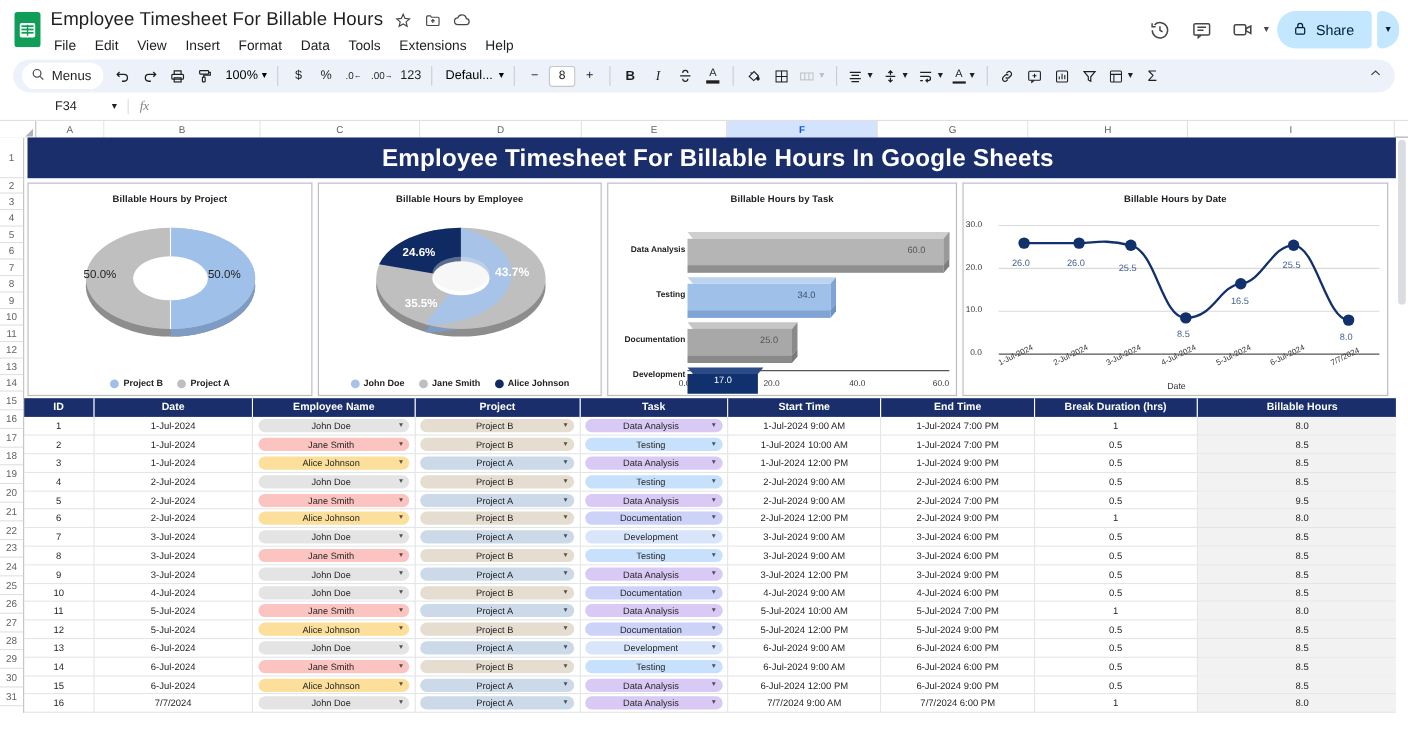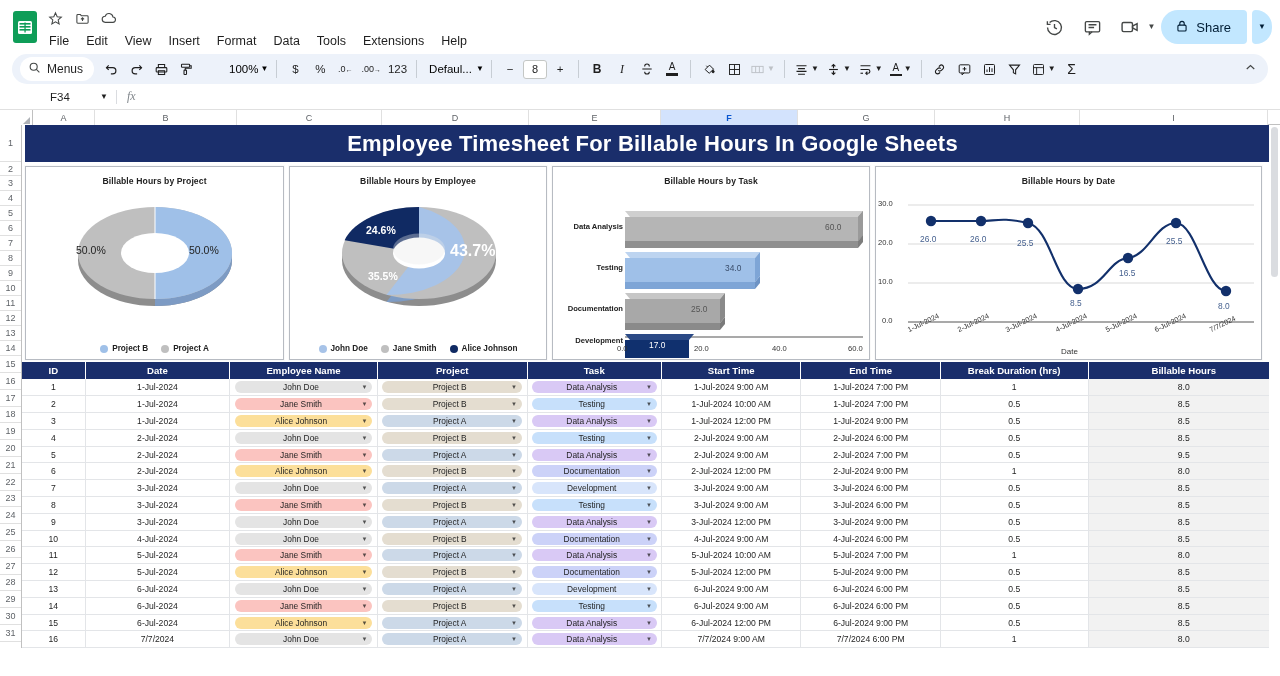--- a/index.html
+++ b/index.html
@@ -24,21 +24,21 @@
   .tr-icon { width: 34px; height: 34px; border-radius: 50%; display:flex; align-items:center; justify-content:center; color:#444746; cursor:pointer; }
   .cam-group { display:flex; align-items:center; color:#444746; cursor:pointer; padding-right:2px;}
   .share-btn { display:flex; align-items:center; gap:7px; height:34px; padding: 0 16px 0 14px; border-radius:17px 4px 4px 17px; background:#c2e7ff; color:#001d35; font-size:13px; cursor:pointer; }
   .share-caret { width: 20px; height: 34px; background:#c2e7ff; border-radius:4px 17px 17px 4px; margin-left:1px; display:flex;align-items:center;justify-content:center;color:#001d35;cursor:pointer;}
 
   
   .toolbar { height: 30px; margin: 2px 12px 0 12px; background:#edf2fa; border-radius:16px; display:flex; align-items:center; padding: 0 8px; gap:1px; position:relative;}
   .tb-btn { height:24px; min-width:24px; border-radius:4px; display:flex;align-items:center;justify-content:center; color:#1f1f1f; cursor:pointer; font-size:11.5px; padding:0 3px;}
   .tb-sep { width:1px; height:18px; background:#c7cdd4; margin:0 5px; }
   .menus-pill { display:flex; align-items:center; gap:6px; height:24px; padding:0 11px 0 8px; border-radius:12px; background:#fff; font-size:12px; color:#1f1f1f; cursor:pointer; margin-right:4px;}
-  .zoom-ctl { display:flex; align-items:center; gap:2px; padding:0 2px 0 6px; font-size:11.5px; cursor:pointer; border-radius:4px; height:24px;margin-left:24px;}
+  .zoom-ctl { display:flex; align-items:center; gap:2px; padding:0 2px 0 6px; font-size:11.5px; cursor:pointer; border-radius:4px; height:24px;}
   .font-sel { display:flex; align-items:center; justify-content:space-between; gap:4px; width:62px; height:24px; padding:0 4px 0 6px; font-size:11.5px; cursor:pointer; border-radius:4px;}
   .size-box { width:24px; height:19px; border:1px solid #c4c7c5; border-radius:3px; background:#fff; text-align:center; font-size:11px; line-height:17px; color:#1f1f1f;}
   .tb-collapse { position:absolute; right:10px; color:#444746; cursor:pointer; }
   .caret { font-size: 8px; line-height: 1; }
   .greyed { color:#bdc1c6; }
 
   
   .formulabar { height:26px; display:flex; align-items:center; border-bottom:1px solid #e0e0e0; background:#fff;padding-left:38px; }
   .namebox { width:78px; height:100%; display:flex; align-items:center; justify-content:space-between; padding:0 8px 0 12px; font-size:11.5px; color:#1f1f1f; cursor:pointer;}
   .fb-sep { width:1px; height:14px; background:#dadce0; }
@@ -91,20 +91,21 @@
         <rect x="0" y="0" width="24" height="32" rx="3" fill="#0f9d58"></rect>
         <rect x="5" y="10" width="14" height="13" rx="1.5" fill="#fff"></rect>
         <rect x="6.5" y="12" width="11" height="1.6" fill="#0f9d58"></rect>
         <rect x="6.5" y="15" width="11" height="1.6" fill="#0f9d58"></rect>
         <rect x="6.5" y="18" width="11" height="1.6" fill="#0f9d58"></rect>
         <rect x="11.4" y="11.5" width="1.3" height="10" fill="#0f9d58"></rect>
       </svg>
   </div>
   <div class="title-col">
     <div class="title-row">
+      <div class="doc-title">Employee Timesheet For Billable Hours</div>
       <div class="title-icon">
         <svg width="15" height="15" viewBox="0 0 24 24" fill="none" stroke="currentColor" stroke-width="1.7">
             <polygon points="12,3 14.7,9.2 21.3,9.8 16.3,14.2 17.8,20.7 12,17.3 6.2,20.7 7.7,14.2 2.7,9.8 9.3,9.2"></polygon>
           </svg>
       </div>
       <div class="title-icon">
         <svg width="15" height="15" viewBox="0 0 24 24" fill="none" stroke="currentColor" stroke-width="1.7">
             <path d="M3 7a1.5 1.5 0 0 1 1.5-1.5h4L10 7.5h9.5A1.5 1.5 0 0 1 21 9v9a1.5 1.5 0 0 1-1.5 1.5h-15A1.5 1.5 0 0 1 3 18z"></path>
             <path d="M12 11v5M9.5 13.5 12 11l2.5 2.5"></path>
           </svg>
@@ -441,21 +442,21 @@
               <ellipse cx="129" cy="74" rx="77" ry="46" fill="#8d8d8d"></ellipse>
               <path d="M129 28 A77 46 0 0 1 96.4 116.1 L129 74 Z" fill="#7d9bc4"></path>
               <ellipse cx="129" cy="67" rx="77" ry="46" fill="#bfbfbf"></ellipse>
 
               <path d="M129 21 A77 46 0 0 1 96.4 109.1 L129 67 Z" fill="#a7c3e8"></path>
 
               <path d="M54.6 54.2 A77 46 0 0 1 129 21 L129 67 Z" fill="#102a63"></path>
               <ellipse cx="129" cy="67" rx="26" ry="15.5" fill="#ffffff"></ellipse>
               <ellipse cx="129" cy="63" rx="26" ry="15.5" fill="#e8e8e8" opacity="0.35"></ellipse>
             </svg>
-            <div style="position:absolute;left:160px;top:56px;font-size:16px;color:#fff;font-weight:bold;">43.7%</div>
+            <div style="position:absolute;left:160px;top:56px;font-size:11px;color:#fff;font-weight:bold;">43.7%</div>
             <div style="position:absolute;left:78px;top:84px;font-size:10.5px;color:#fff;font-weight:bold;">35.5%</div>
             <div style="position:absolute;left:76px;top:38px;font-size:10.5px;color:#fff;font-weight:bold;">24.6%</div>
           </div>
           <div class="legend">
             <div class="lg">
                 <i class="dot" style="background:#a7c3e8"></i>
                 <span>John Doe</span>
               </div>
             <div class="lg">
                 <i class="dot" style="background:#bfbfbf"></i>

